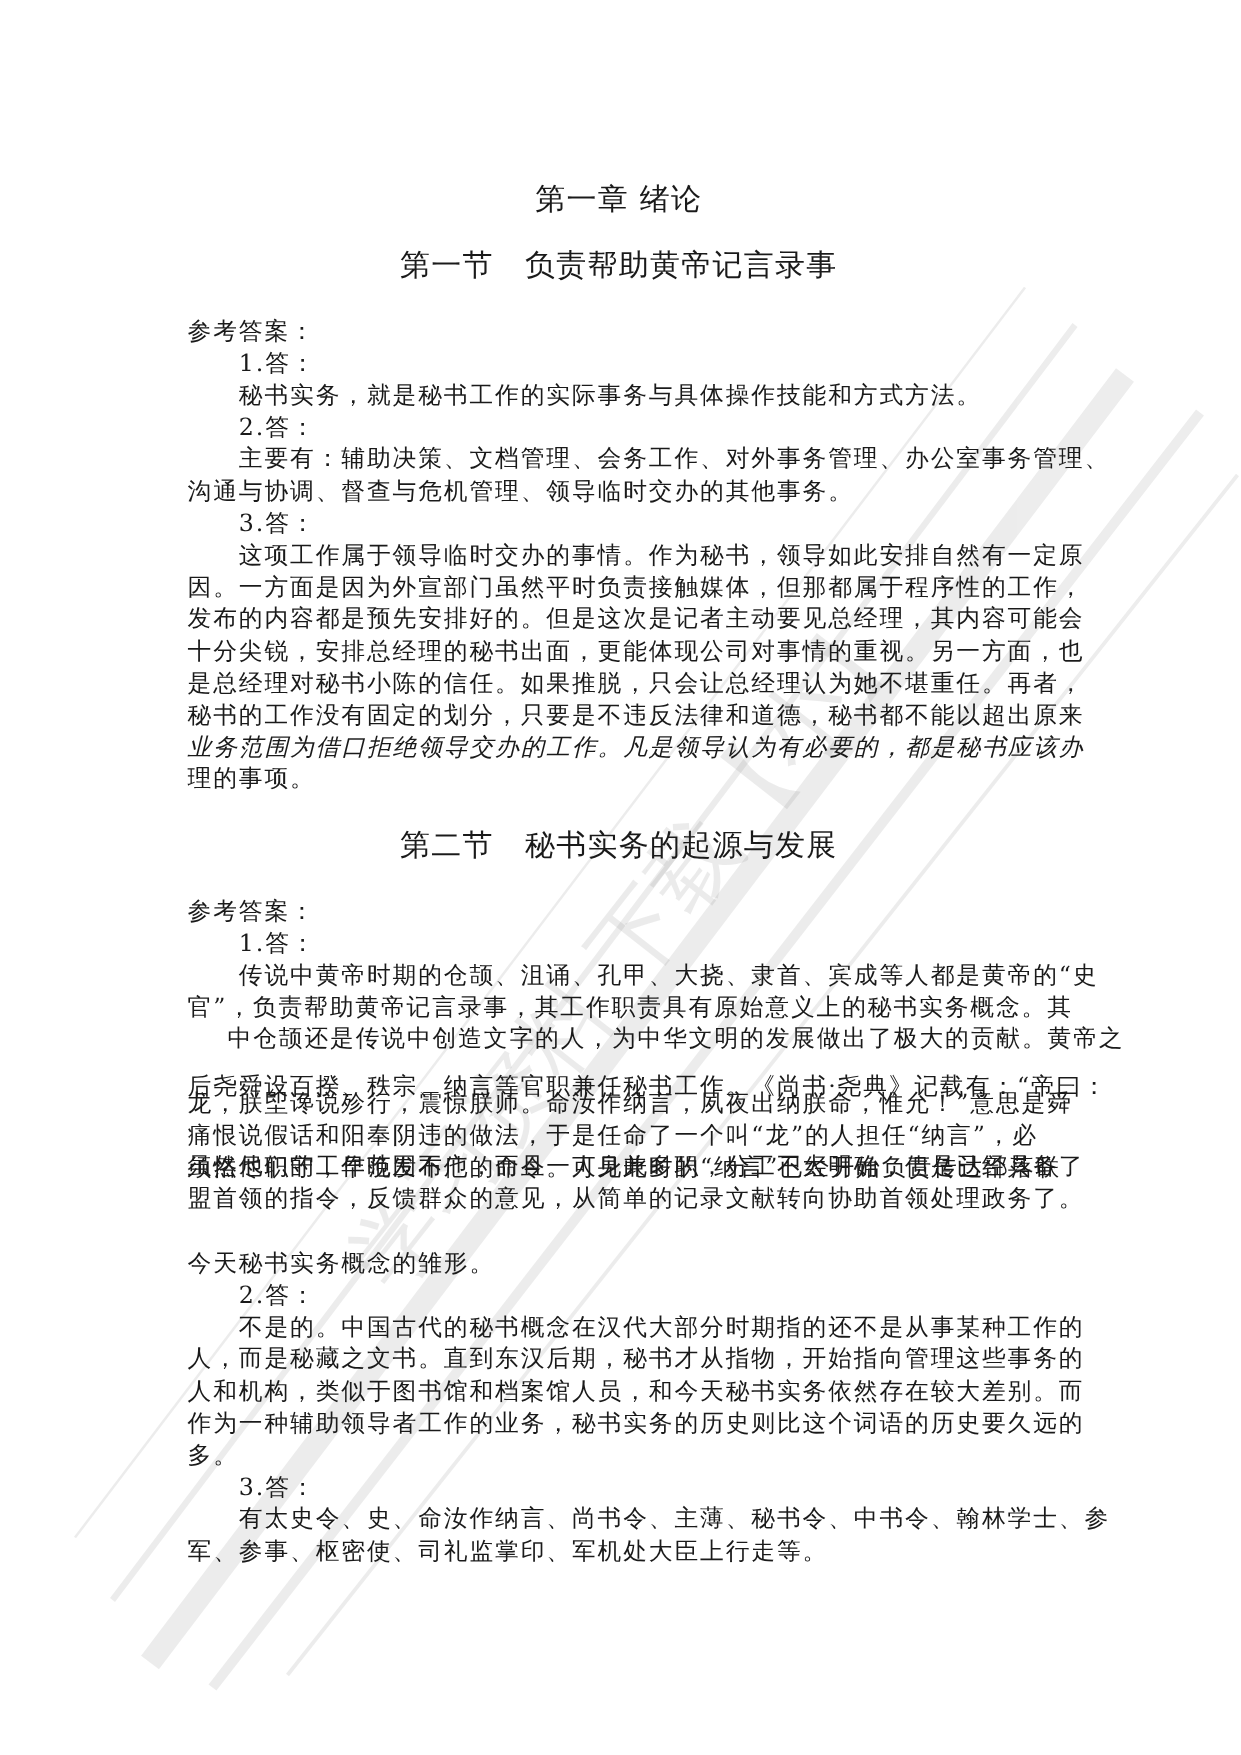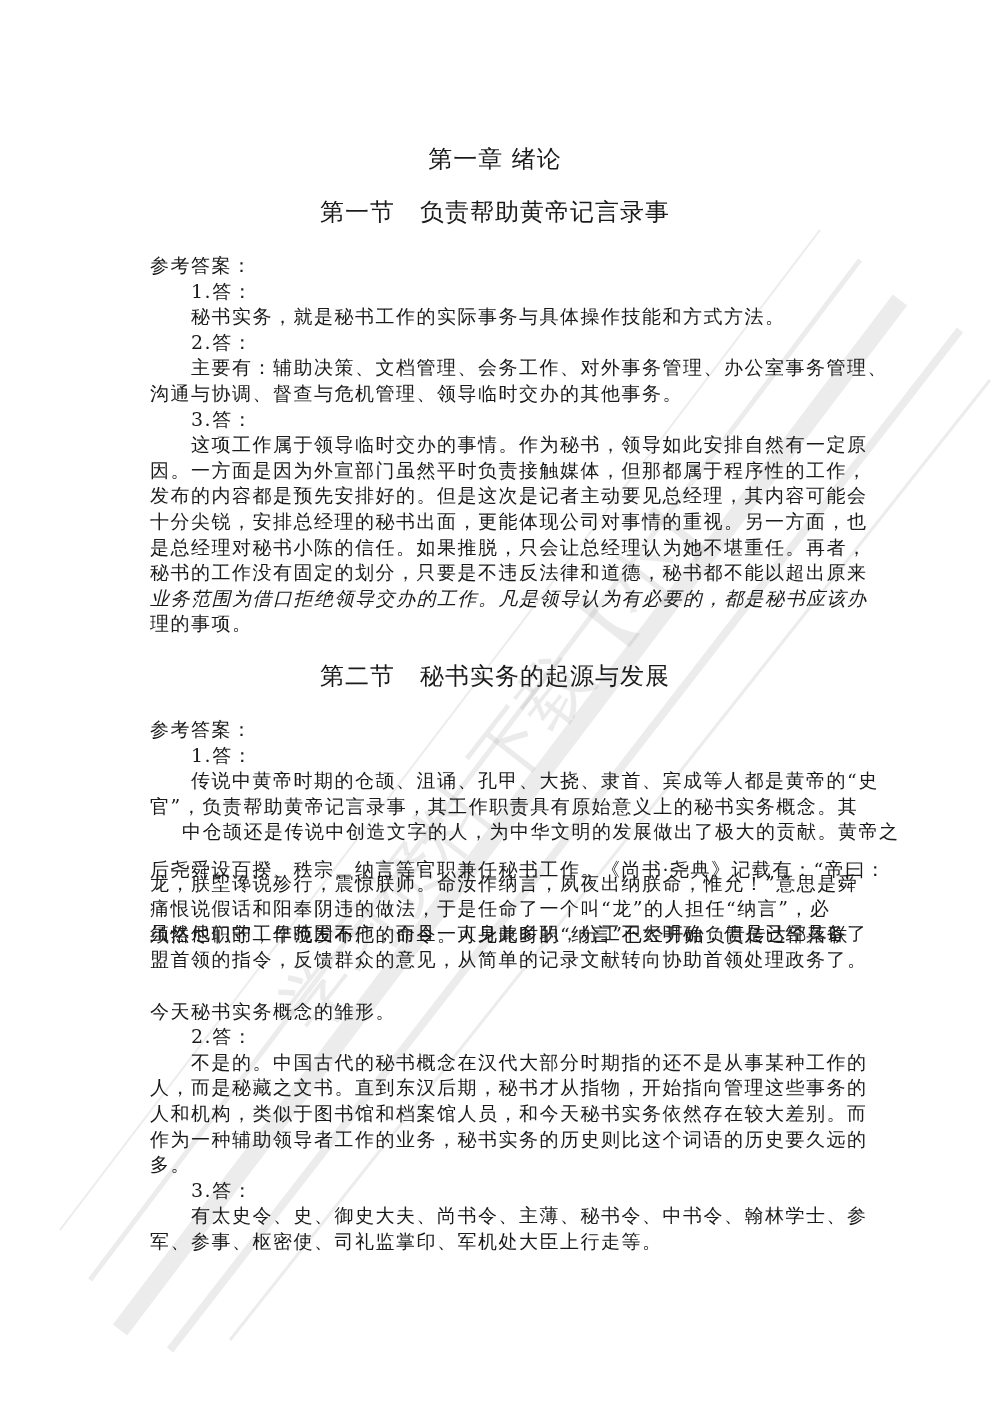--- a/index.html
+++ b/index.html
@@ -94,15 +94,15 @@
     <div class="line " style="top: 946.4px;">盟首领的指令，反馈群众的意见，从简单的记录文献转向协助首领处理政务了。</div>
     <div class="line " style="top: 920px;">虽然他们的工作范围不广，而且一人身兼多职，分工不太明确，但是已经具备了</div>
     <div class="line " style="top: 997.6px;">今天秘书实务概念的雏形。</div>
     <div class="line indent" style="top: 1023.2px;">2.答：</div>
     <div class="line indent" style="top: 1048.8px;">不是的。中国古代的秘书概念在汉代大部分时期指的还不是从事某种工作的</div>
     <div class="line " style="top: 1074.4px;">人，而是秘藏之文书。直到东汉后期，秘书才从指物，开始指向管理这些事务的</div>
     <div class="line " style="top: 1100px;">人和机构，类似于图书馆和档案馆人员，和今天秘书实务依然存在较大差别。而</div>
     <div class="line " style="top: 1125.6px;">作为一种辅助领导者工作的业务，秘书实务的历史则比这个词语的历史要久远的</div>
     <div class="line " style="top: 1151.2px;">多。</div>
     <div class="line indent" style="top: 1176.8px;">3.答：</div>
-    <div class="line indent" style="top: 1202.4px;">有太史令、史、御史大夫、尚书令、主薄、秘书令、中书令、翰林学士、参</div>
+    <div class="line indent" style="top: 1202.4px;">有太史令、史、命汝作纳言、尚书令、主薄、秘书令、中书令、翰林学士、参</div>
     <div class="line " style="top: 1228px;">军、参事、枢密使、司礼监掌印、军机处大臣上行走等。</div>
   </div>
 
 </body></html>

